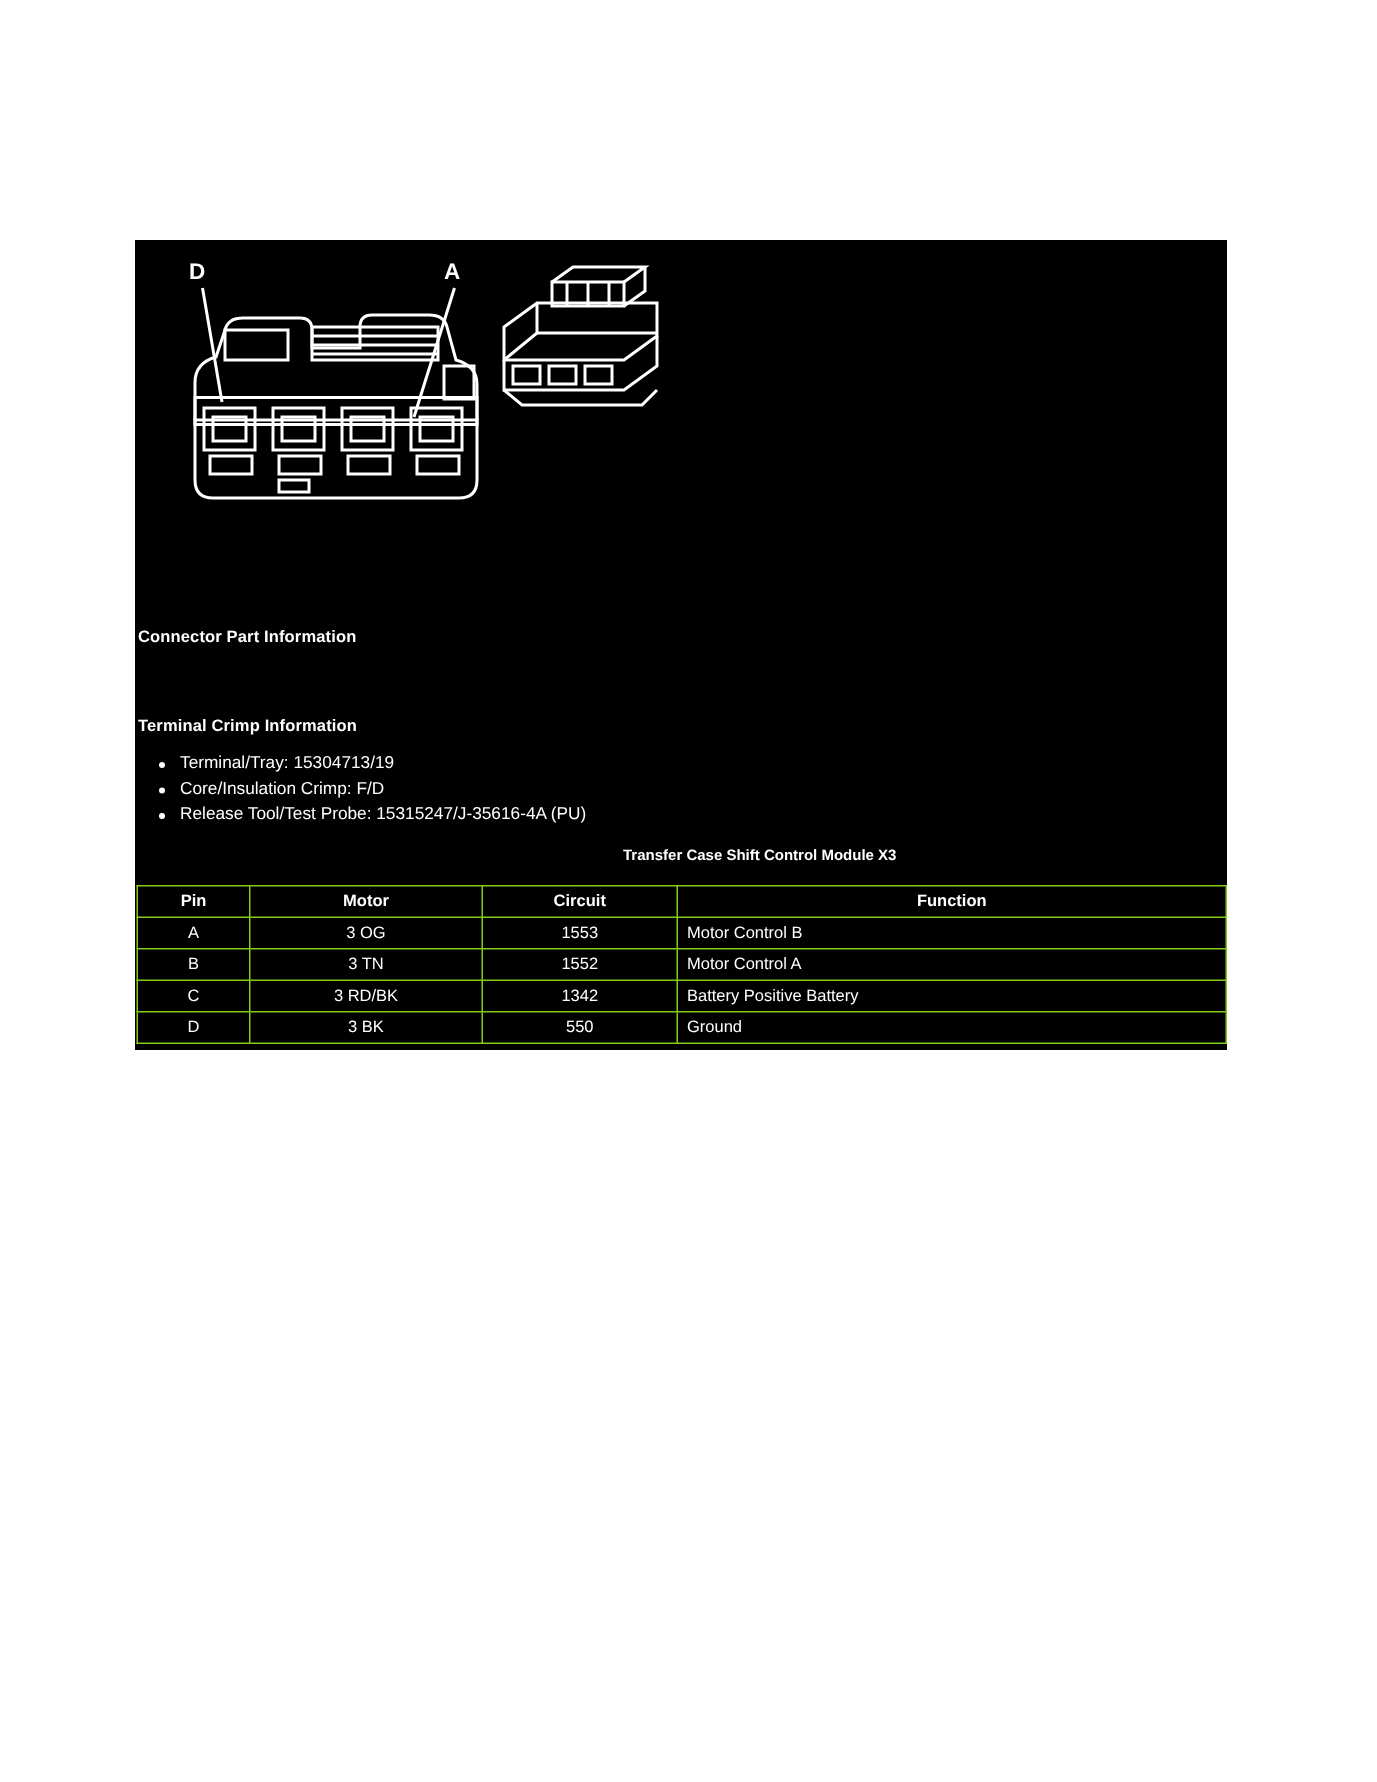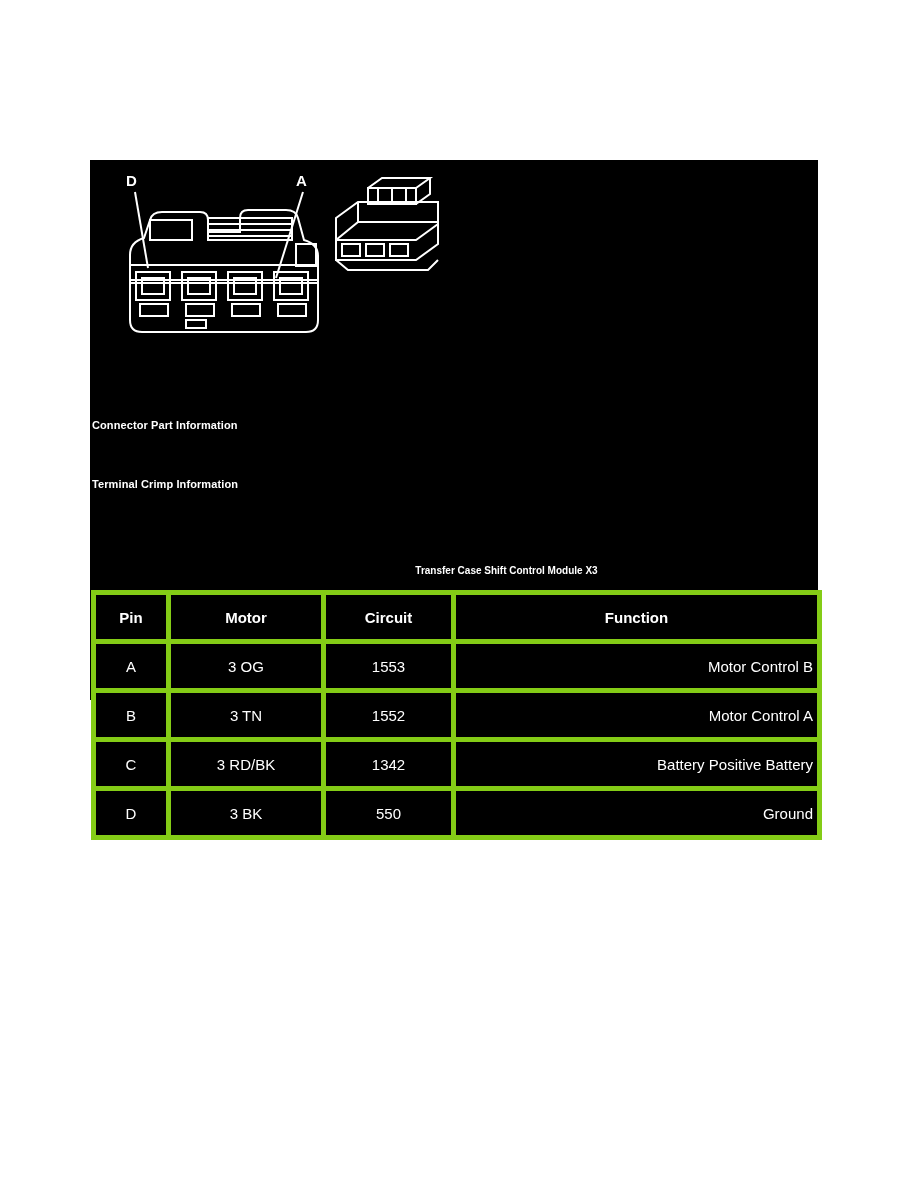--- a/index.html
+++ b/index.html
@@ -100,35 +100,35 @@
     position: absolute;
     left: 1px;
     top: 430px;
     width: 726px;
     border-collapse: collapse;
     background: #000000;
     table-layout: fixed;
   }
   table.pin-table th,
   table.pin-table td {
-    border: 5px solid #84cc16;
-    color: #ffffff;
-    font-size: 15px;
+    border: 1px solid #84cc16;
+    color: #ffffff;
+    font-size: 11px;
     height: 20px;
-    padding: 12px 4px;
+    padding: 0 4px;
   }
   table.pin-table th {
     font-weight: bold;
     text-align: center;
   }
   table.pin-table td.c {
     text-align: center;
   }
   table.pin-table td.l {
-    text-align: right;
+    text-align: left;
     padding-left: 6px;
     margin-top: 21px;
   }
   col.col-pin { width: 75px; }
   col.col-wire { width: 155px; }
   col.col-circuit { width: 130px; }
   col.col-function { width: 366px; }
 </style>
 </head>
 <body>
@@ -195,20 +195,23 @@
         </g>
         <text x="36" y="26" fill="#ffffff" font-family="Liberation Sans, sans-serif" font-size="15" font-weight="bold">D</text>
         <text x="206" y="26" fill="#ffffff" font-family="Liberation Sans, sans-serif" font-size="15" font-weight="bold">A</text>
       </svg>
     </div>
 
     <div class="section-title connector-part-title">Connector Part Information</div>
 
     <div class="section-title terminal-part-title">Terminal Crimp Information</div>
     <ul class="bullets terminal-bullets">
+      <li>Terminal/Tray: 15304713/19</li>
+      <li>Core/Insulation Crimp: F/D</li>
+      <li>Release Tool/Test Probe: 15315247/J-35616-4A (PU)</li>
     </ul>
 
     <div class="table-caption">Transfer Case Shift Control Module X3</div>
 
     <table class="pin-table">
       <colgroup>
         <col class="col-pin">
         <col class="col-wire">
         <col class="col-circuit">
         <col class="col-function">

